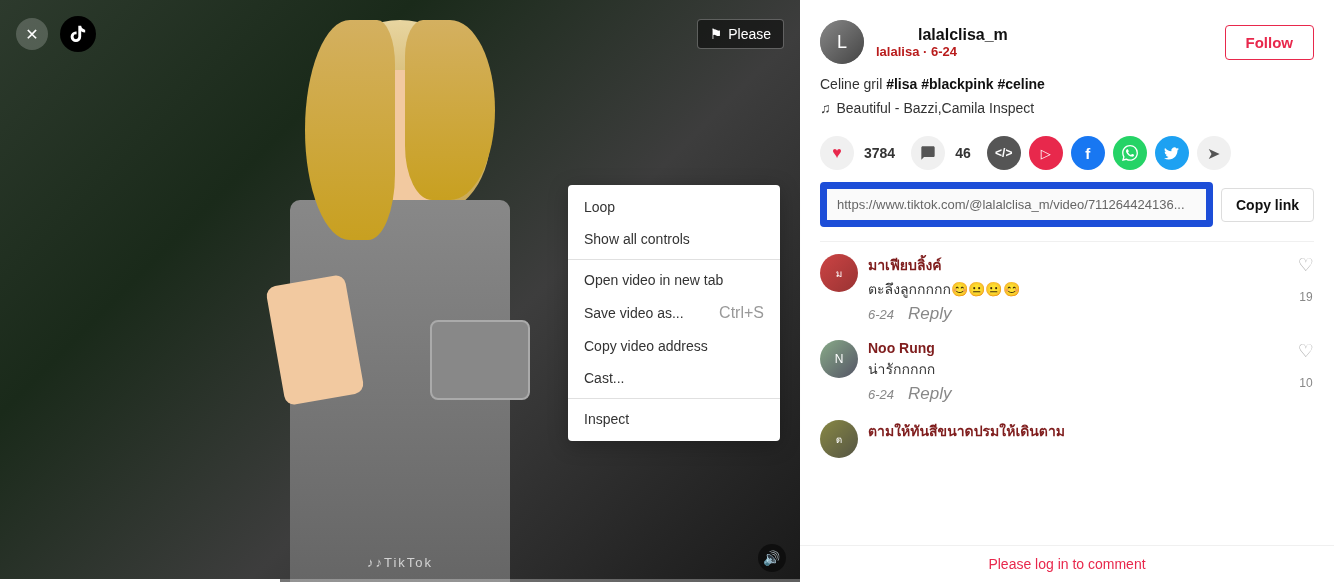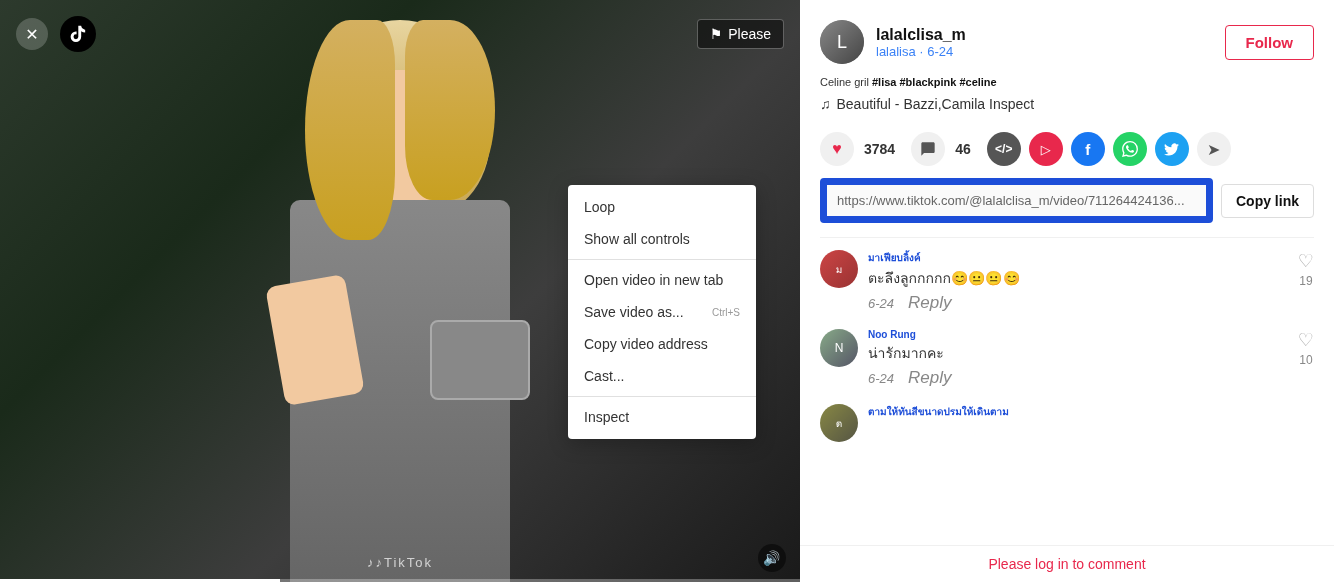--- a/index.html
+++ b/index.html
@@ -121,21 +121,21 @@
       display: flex;
       align-items: center;
       gap: 6px;
     }
 
     
     .context-menu {
       position: absolute;
       top: 185px;
       left: 568px;
-      width: 188px;
+      width: 212px;
       background: white;
       border-radius: 4px;
       box-shadow: 0 4px 20px rgba(0,0,0,0.25);
       z-index: 100;
       padding: 6px 0;
     }
 
     .context-menu-item {
       padding: 8px 16px;
       font-size: 14px;
@@ -147,21 +147,21 @@
     }
 
     .context-menu-divider {
       height: 1px;
       background: #e0e0e0;
       margin: 4px 0;
     }
 
     .shortcut-text {
       color: #999;
-      font-size: 10px;
+      font-size: 16px;
     }
 
     
     .right-panel {
       flex: 1;
       height: 582px;
       background: white;
       display: flex;
       flex-direction: column;
       overflow: hidden;
@@ -189,41 +189,43 @@
     }
 
     .user-info {
       flex: 1;
     }
 
     .username {
       font-weight: 700;
       font-size: 16px;
       color: #111;
+      margin-left: 42px;
     }
 
     .user-sub {
       font-size: 13px;
-      color: #3b82f6;
+      color: #b91c1c;
+      font-weight: bold;
     }
 
     .follow-btn {
       border: 1.5px solid #e8284c;
       color: #e8284c;
       background: white;
       border-radius: 4px;
       padding: 8px 20px;
       font-size: 15px;
       font-weight: 600;
       cursor: pointer;
     }
 
     .description {
       padding: 0 20px 8px;
-      font-size: 11px;
+      font-size: 14px;
       color: #111;
     }
 
     .description .normal-text {
       color: #333;
     }
 
     .description .hashtag {
       color: #111;
       font-weight: 600;
@@ -357,22 +359,22 @@
       color: white;
       font-size: 14px;
     }
 
     .comment-content {
       flex: 1;
     }
 
     .comment-user {
       font-weight: 700;
-      font-size: 10px;
-      color: #1d4ed8;
+      font-size: 14px;
+      color: #7f1d1d;
     }
 
     .comment-text {
       font-size: 14px;
       color: #333;
       margin-top: 2px;
     }
 
     .comment-meta {
       display: flex;
@@ -400,20 +402,21 @@
 
     .heart-small {
       color: #aaa;
       font-size: 18px;
       cursor: pointer;
     }
 
     .like-num {
       font-size: 12px;
       color: #888;
+      margin-top: 12px;
     }
 
     .login-prompt {
       padding: 10px 28px;
       font-size: 14px;
       color: #e8284c;
       text-align: center;
       border-top: 1px solid #f0f0f0;
     }
 
@@ -582,21 +585,21 @@
     </div>
 
     <div class="comment-item">
       <div class="comment-avatar">
         <div class="comment-avatar-img" style="background:linear-gradient(135deg,#8a8,#556);">
           <span style="font-size:12px;">N</span>
         </div>
       </div>
       <div class="comment-content">
         <div class="comment-user">Noo Rung</div>
-        <div class="comment-text">น่ารักมากคะ</div>
+        <div class="comment-text">น่ารักกกกก</div>
         <div class="comment-meta">
           <span>6-24</span>
           <span class="reply-btn">Reply</span>
         </div>
       </div>
       <div class="comment-like">
         <span class="heart-small">♡</span>
         <span class="like-num">10</span>
       </div>
     </div>

